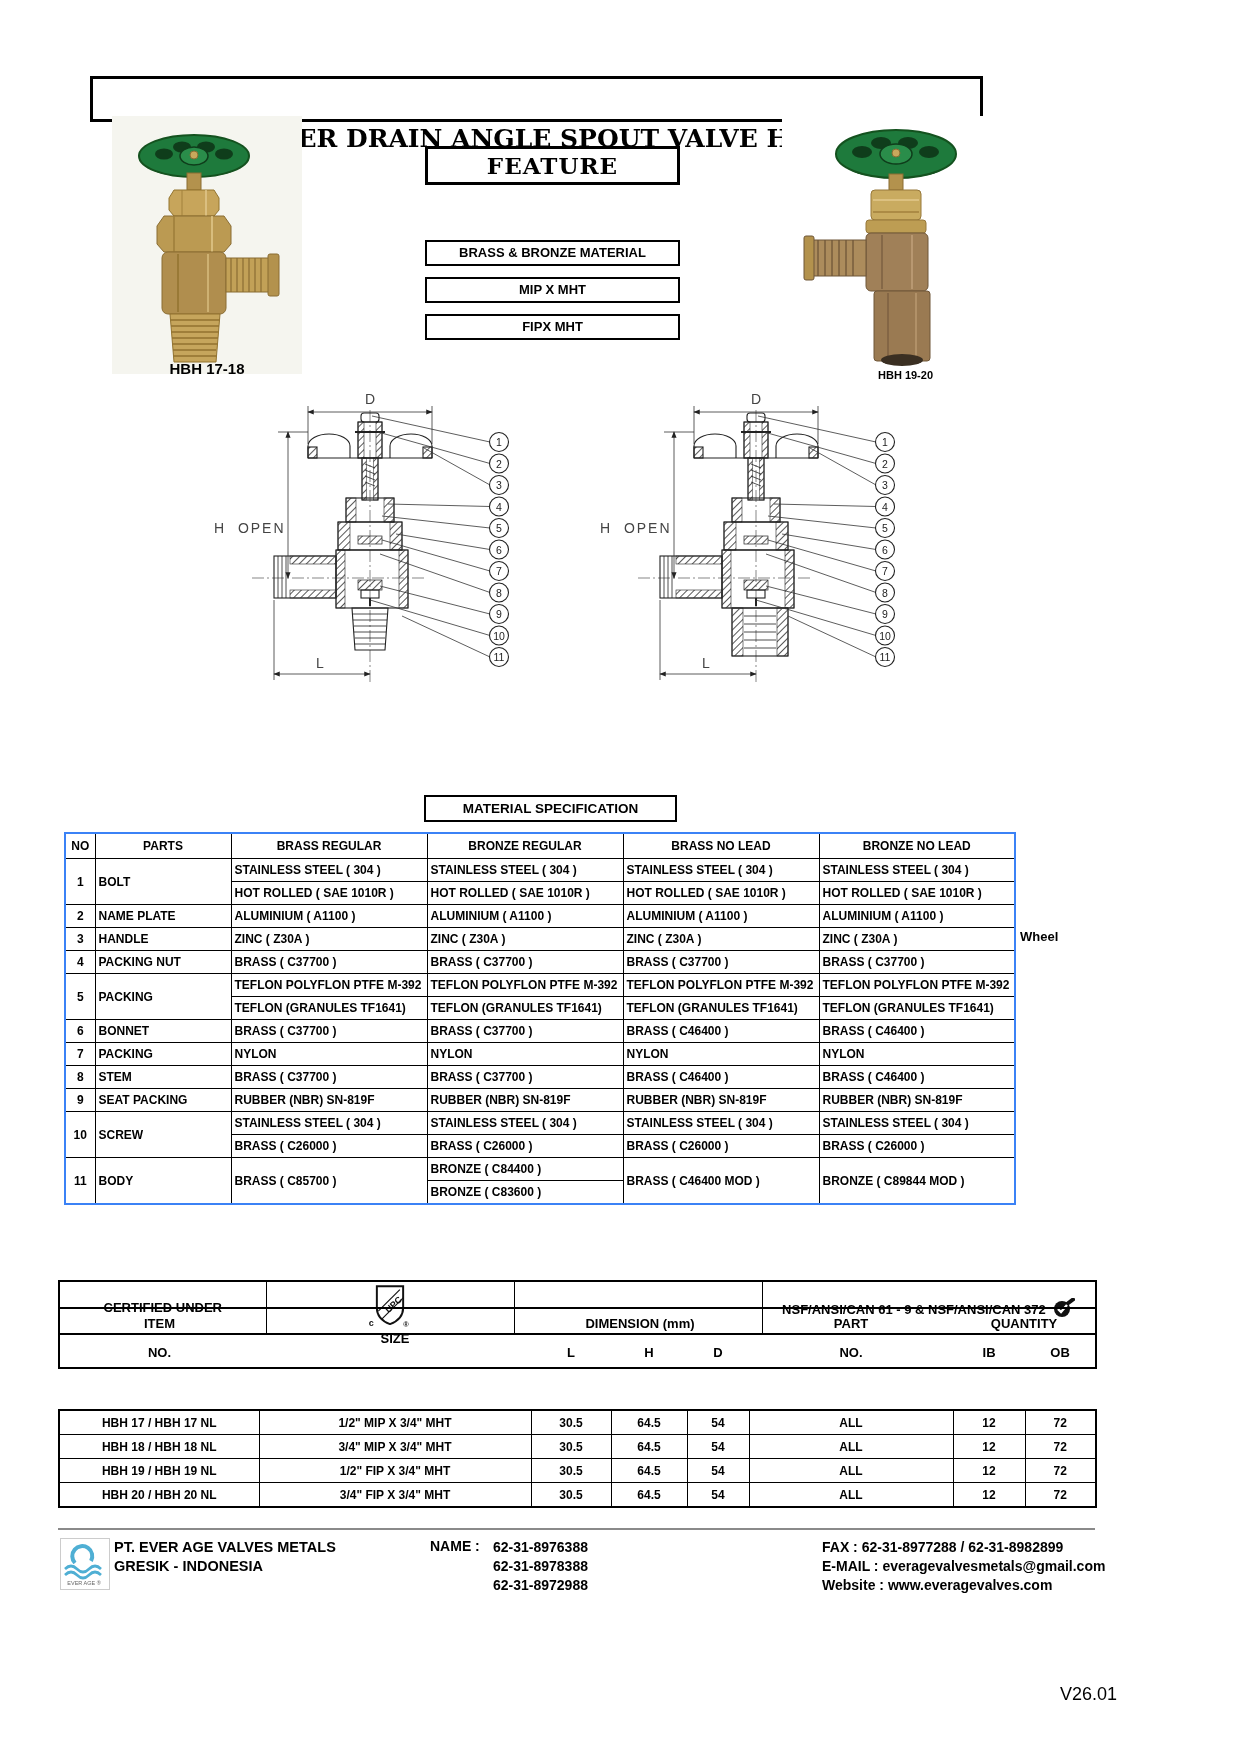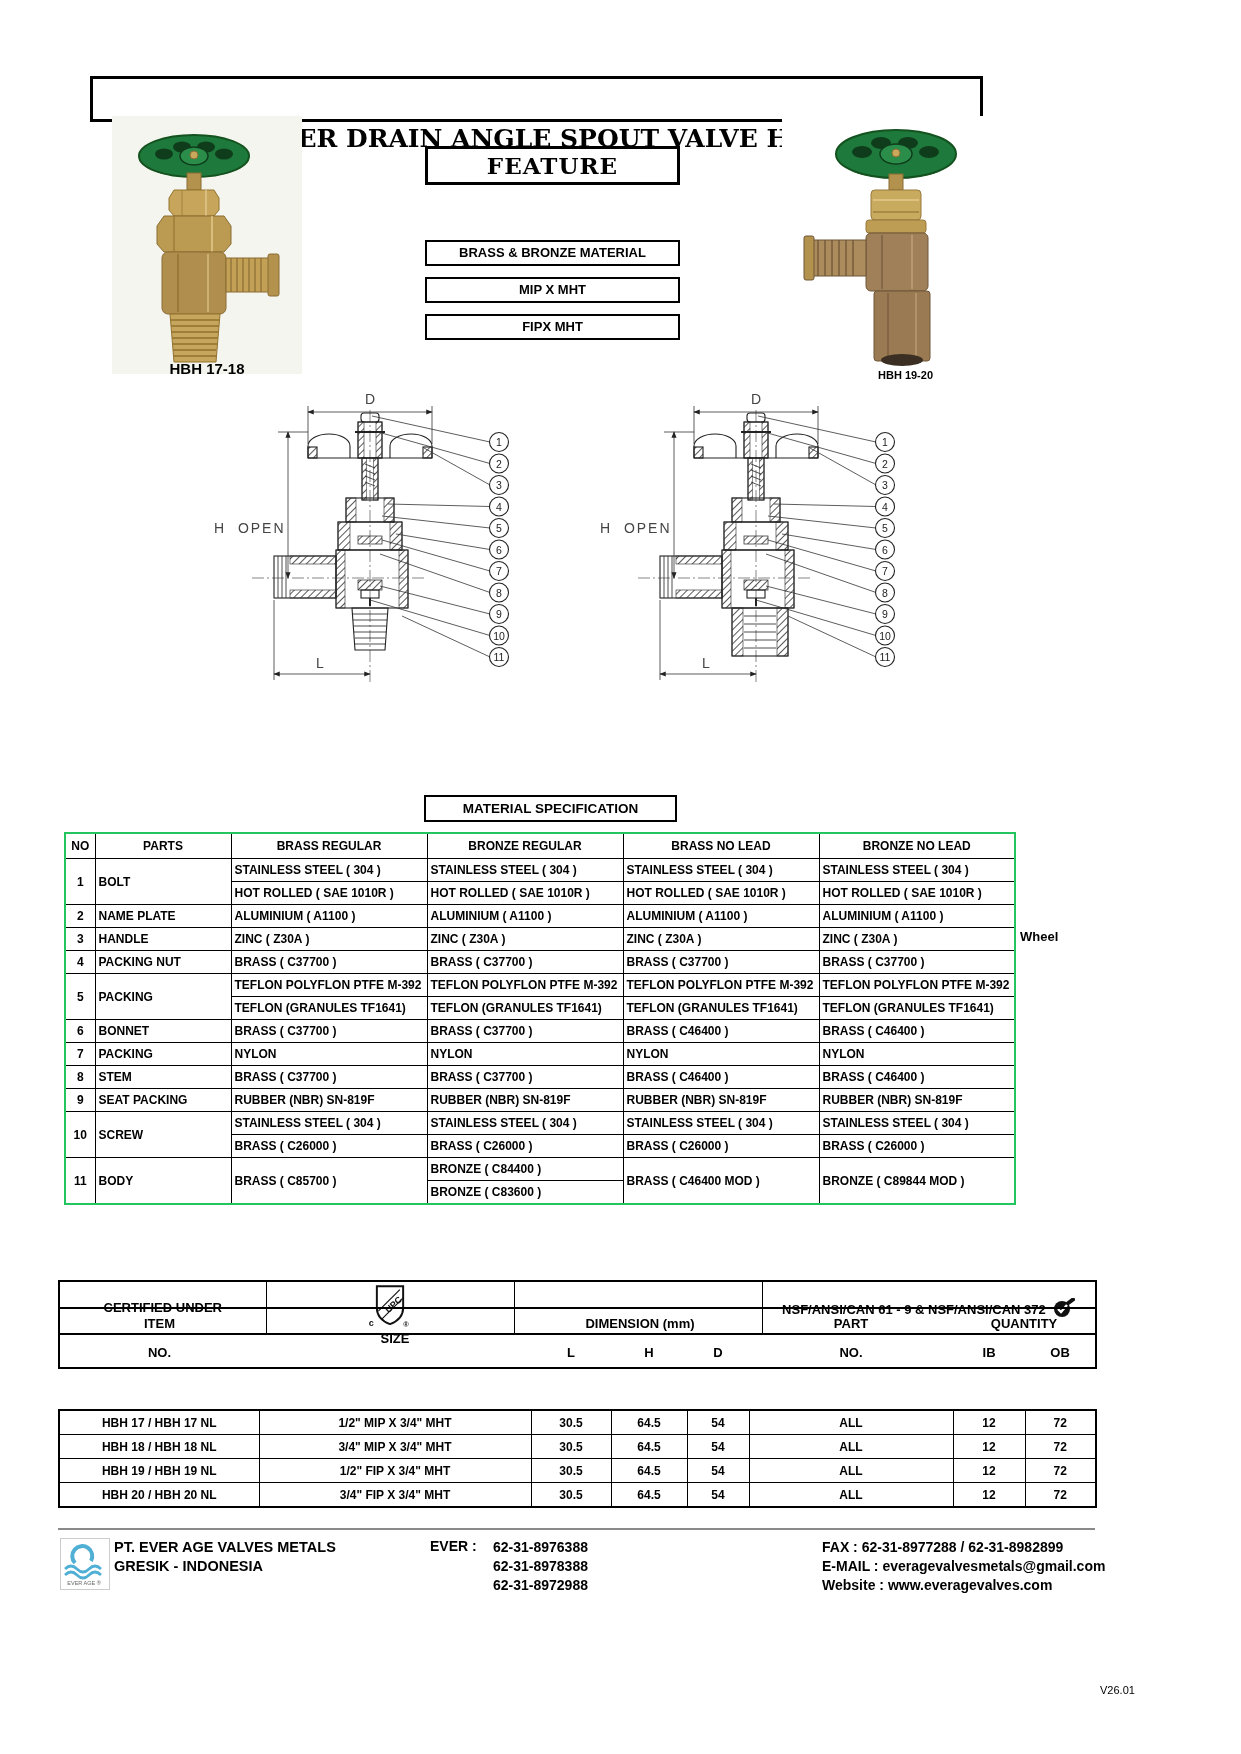--- a/index.html
+++ b/index.html
@@ -19,21 +19,21 @@
   .feature-item{position:absolute;left:425px;width:251px;height:22px;border:2px solid #000;
      text-align:center;font-weight:bold;font-size:13px;line-height:22px;margin-top:44px;}
 
   .diagram{position:absolute;width:305px;height:305px;}
   .diagram svg text{white-space:pre;}
 
   .matspec-title{position:absolute;left:424px;top:795px;width:249px;height:23px;
      border:2px solid #000;text-align:center;font-weight:bold;font-size:13.5px;line-height:23px;}
 
   table{border-collapse:collapse;table-layout:fixed;}
-  .mat-table{position:absolute;left:64px;top:832px;width:950px;border:2px solid #22c55e;}
+  .mat-table{position:absolute;left:64px;top:832px;width:950px;border:2px solid #3b82f6;}
   .mat-table td,.mat-table th{border:1.5px solid #000;font-size:12px;font-weight:bold;
      padding:0 3px;white-space:nowrap;overflow:hidden;}
   .mat-table th{text-align:center;height:24px;}
   .mat-table td{height:22px;}
   .mat-table td.c{text-align:center;}
   .wheel-note{position:absolute;left:1020px;top:929px;font-weight:bold;font-size:13px;}
 
   .cert-table{position:absolute;left:58px;top:1232px;width:1037px;border:2.5px solid #000;margin-top:48px;}
   .cert-table td{border:1.5px solid #000;height:48px;font-weight:bold;font-size:13px;
      text-align:center;vertical-align:middle;}
@@ -49,21 +49,21 @@
   .footer-sep{position:absolute;left:58px;top:1528px;width:1037px;border-top:2px solid #8a8a8a;}
   .logo-box{position:absolute;left:60px;top:1538px;width:48px;height:50px;border:1px solid #ccc;
      background:#fff;}
   .company{position:absolute;left:114px;top:1538px;font-weight:bold;font-size:14.5px;line-height:19px;}
   .phone-label{position:absolute;left:430px;top:1538px;font-weight:bold;font-size:14px;}
   .phone-numbers{position:absolute;left:493px;top:1538px;font-weight:bold;font-size:14px;line-height:19px;}
   .fax-block{position:absolute;left:822px;top:1538px;font-weight:bold;font-size:14px;line-height:19px;}
   .fax-block .lbl{display:inline-block;}
 
   .page-num{position:absolute;left:0;top:1684px;width:1241px;text-align:center;font-size:15px;}
-  .version{position:absolute;left:1060px;top:1684px;font-size:11px;margin-left:40px;}
+  .version{position:absolute;left:1060px;top:1684px;font-size:18px;}
 </style>
 </head>
 <body>
 
 <div class="page">
 
   <div class="title-box">
     <span>10.5.  BOILER DRAIN ANGLE SPOUT VALVE HEAVY DUTY</span>
   </div>
 
@@ -631,21 +631,21 @@
       <path d="M14,24 a10,10 0 1 1 16,-2" fill="none" stroke="#4FAFD4" stroke-width="4"></path>
       <path d="M4,30 q6,-6 12,0 t12,0 t12,0" fill="none" stroke="#4FAFD4" stroke-width="2.6"></path>
       <path d="M4,36 q6,-6 12,0 t12,0 t12,0" fill="none" stroke="#4FAFD4" stroke-width="2.6"></path>
       <text x="23" y="46" text-anchor="middle" font-family="Liberation Sans, sans-serif" font-size="5.5" fill="#666">EVER AGE ®</text>
     </svg>
   </div>
   <div class="company">
     <div>PT. EVER AGE VALVES METALS</div>
     <div>GRESIK - INDONESIA</div>
   </div>
-  <div class="phone-label">EVER :</div>
+  <div class="phone-label">NAME :</div>
   <div class="phone-numbers">
     <div>62-31-8976388</div>
     <div>62-31-8978388</div>
     <div>62-31-8972988</div>
   </div>
   <div class="fax-block">
     <div>
       <span class="lbl">FAX  :</span>
       <span>62-31-8977288 / 62-31-8982899</span>
     </div>

